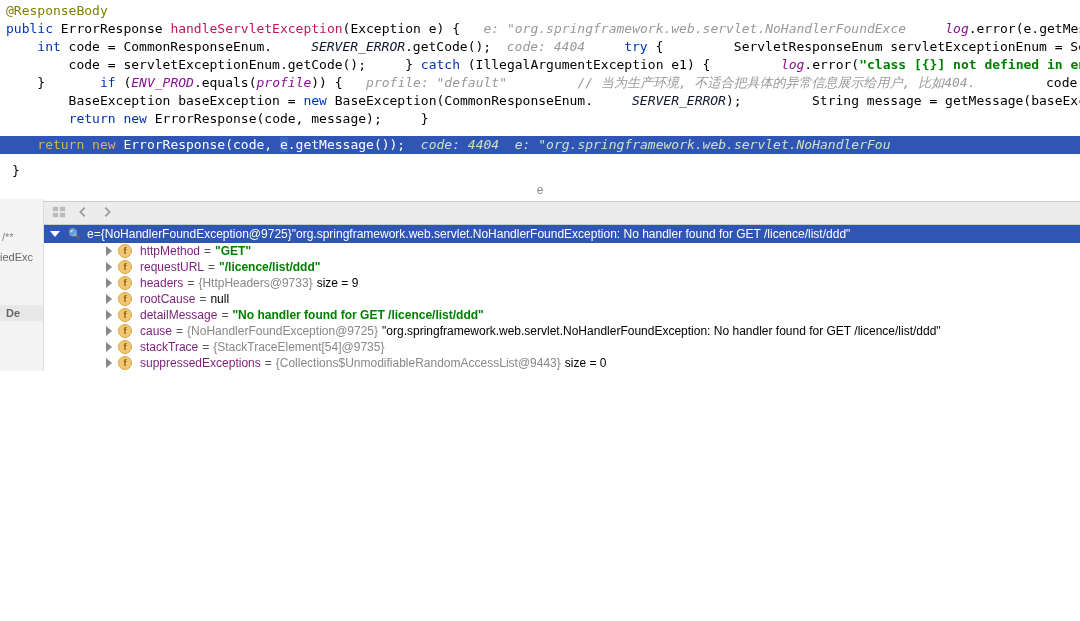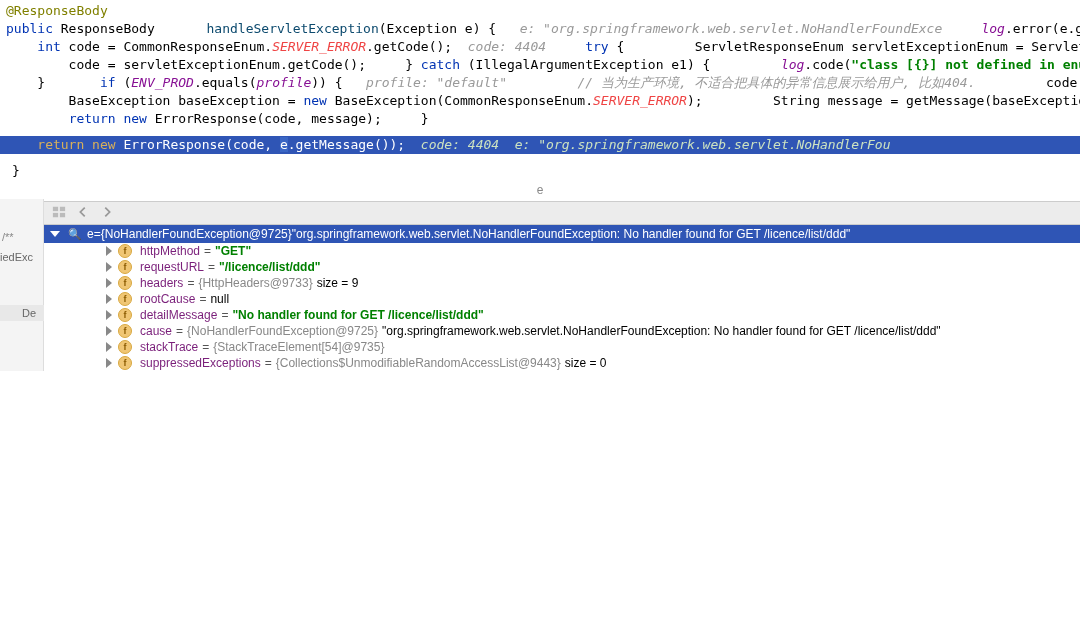--- a/index.html
+++ b/index.html
@@ -1,24 +1,24 @@
 <!DOCTYPE html>
 <html><head>
 <meta charset="utf-8">
 <style>
   * { margin:0; padding:0; box-sizing:border-box; }
   body { font-family: "Menlo","Consolas",monospace; font-size:13px; background:#fff; color:#000; width:1080px; height:621px; overflow:hidden; }
   .editor { padding:2px 6px; white-height:1.5; }
   .line { white-space:pre; line-height:1.38; }
   .kw { color:#0033b3; }
   .anno { color:#808000; }
-  .method-decl { color:#0c4a6e;margin-left:44px; }
+  .method-decl { color:#be185d; }
   .str { color:#008000; font-weight:bold; }
   .field { color:#871094; font-style:italic; }
-  .enumc { color:#ef4444; font-style:italic; }
+  .enumc { color:#0f172a; font-style:italic;margin-left:39px; }
   .hint { color:#999; font-style:italic; }
   .comment { color:#999; font-style:italic; }
   .highlight-line { background:#2f55b5; color:#fff; display:block; white-space:pre; line-height:1.38; padding:0 6px; margin:8px -6px; }
   .highlight-line .hint { color:#cde3c1; }
   .highlight-line .kw { color:#d8b05b; }
   .brace-end { padding-left:6px; }
   .center-e { text-align:center; color:#888; font-family:"Segoe UI",sans-serif; font-size:12px; padding:2px 0; }
   .toolbar { background:#ececec; border-top:1px solid #ccc; border-bottom:1px solid #ccc; height:24px; display:flex; align-items:center; padding:0 8px; gap:10px; margin-top:2px; }
   .toolbar svg { width:14px; height:14px; }
   .dbg { font-family:"Segoe UI","Helvetica",sans-serif; font-size:12px; }
@@ -37,28 +37,28 @@
   .dbg-indent { width:64px; display:inline-flex; justify-content:flex-end; align-items:center; }
 </style>
 </head>
 <body>
 
 <div class="main-wrap">
 <div class="main-col">
 
 <div class="editor">
 <span class="line"><span class="anno">@ResponseBody</span></span>
-<span class="line"><span class="kw">public</span> <span>ResponseBody </span><span class="method-decl">handleServletException</span><span>(Exception e) {   </span><span class="hint">e: "org.springframework.web.servlet.NoHandlerFoundExce</span></span>
+<span class="line"><span class="kw">public</span> <span>ErrorResponse </span><span class="method-decl">handleServletException</span><span>(Exception e) {   </span><span class="hint">e: "org.springframework.web.servlet.NoHandlerFoundExce</span></span>
 <span class="line"><span>    </span><span class="field">log</span><span>.error(e.getMessage(), e);</span></span>
 <span class="line"><span>    </span><span class="kw">int</span><span> code = CommonResponseEnum.</span><span class="enumc">SERVER_ERROR</span><span>.getCode();  </span><span class="hint">code: 4404</span></span>
 <span class="line"><span>    </span><span class="kw">try</span><span> {</span></span>
 <span class="line"><span>        ServletResponseEnum servletExceptionEnum = ServletResponseEnum.</span></span>
 <span class="line"><span>        code = servletExceptionEnum.getCode();</span></span>
 <span class="line"><span>    } </span><span class="kw">catch</span><span> (IllegalArgumentException e1) {</span></span>
-<span class="line"><span>        </span><span class="field">log</span><span>.code(</span><span class="str">"class [{}] not defined in enum {}"</span></span>
+<span class="line"><span>        </span><span class="field">log</span><span>.error(</span><span class="str">"class [{}] not defined in enum {}"</span></span>
 <span class="line"><span>    }</span></span>
 <span class="line"> </span>
 <span class="line"><span>    </span><span class="kw">if</span><span> (</span><span class="field">ENV_PROD</span><span>.equals(</span><span class="field">profile</span><span>)) {   </span><span class="hint">profile: "default"</span></span>
 <span class="line comment"><span>        // 当为生产环境, 不适合把具体的异常信息展示给用户, 比如404.</span></span>
 <span class="line"><span>        code = CommonResponseEnum.</span></span>
 <span class="line"><span>        BaseException baseException = </span><span class="kw">new</span><span> BaseException(CommonResponseEnum.</span><span class="enumc">SERVER_ERROR</span><span>);</span></span>
 <span class="line"><span>        String message = getMessage(baseException);</span></span>
 <span class="line"><span>        </span><span class="kw">return new</span><span> ErrorResponse(code, message);</span></span>
 <span class="line"><span>    }</span></span>
 <span class="line"> </span>
@@ -67,21 +67,21 @@
 </div>
 
 <div class="center-e">e</div>
 
 <div style="display:flex;">
   <div style="width:44px;background:#f4f4f4;border-right:1px solid #ddd;font-family:sans-serif;font-size:11px;color:#666;">
     <div style="height:26px;"></div>
     <div style="padding:6px 2px;color:#888;">/**</div>
     <div style="padding:2px 0;color:#666;">iedExc</div>
     <div style="height:40px;"></div>
-    <div style="padding:2px 22px;background:#e8e8e8;font-weight:400;">De</div>
+    <div style="padding:2px 6px;background:#e8e8e8;font-weight:700;">De</div>
   </div>
 
   <div style="flex:1;min-width:0;">
     <div class="toolbar">
       <span><svg viewBox="0 0 16 16">
                 <rect x="1" y="2" width="6" height="5" fill="#bbb"></rect>
                 <rect x="9" y="2" width="6" height="5" fill="#bbb"></rect>
                 <rect x="1" y="9" width="6" height="5" fill="#bbb"></rect>
                 <rect x="9" y="9" width="6" height="5" fill="#bbb"></rect>
               </svg></span>

